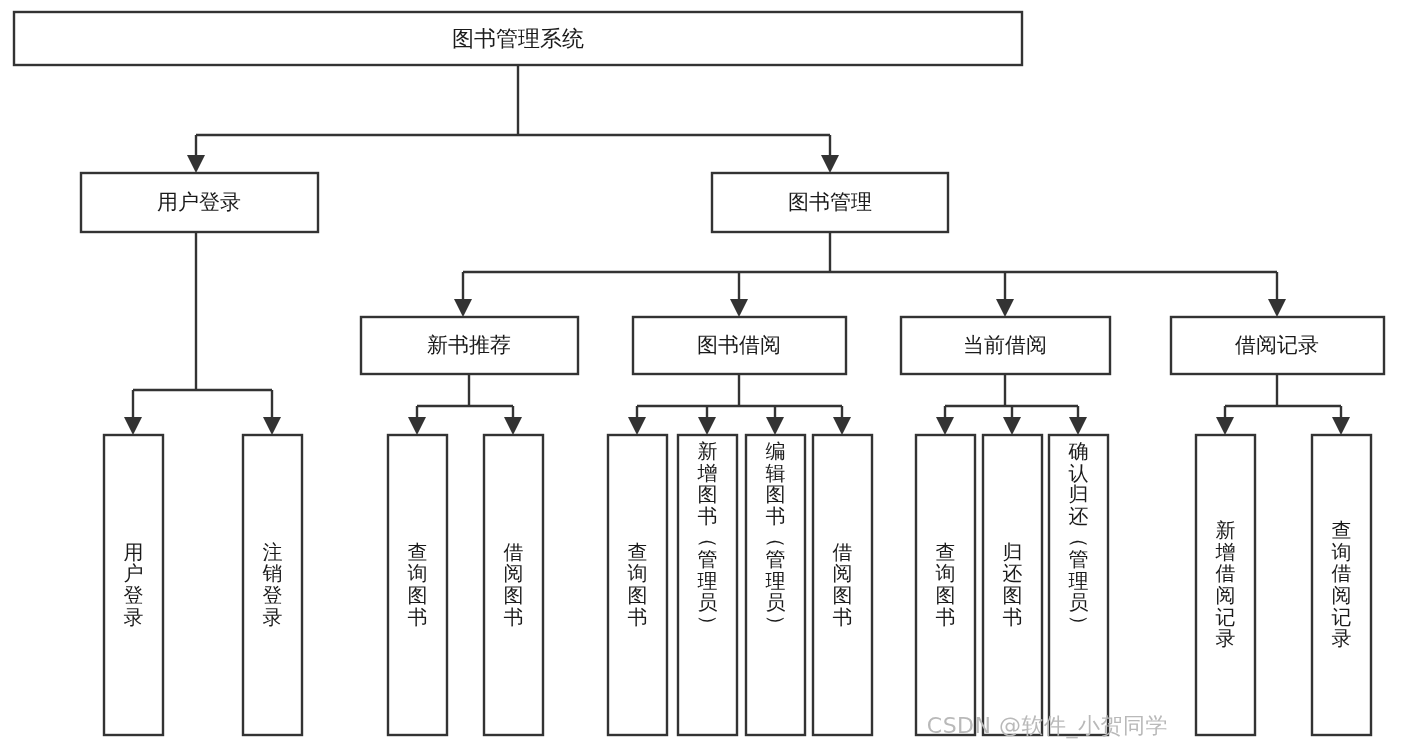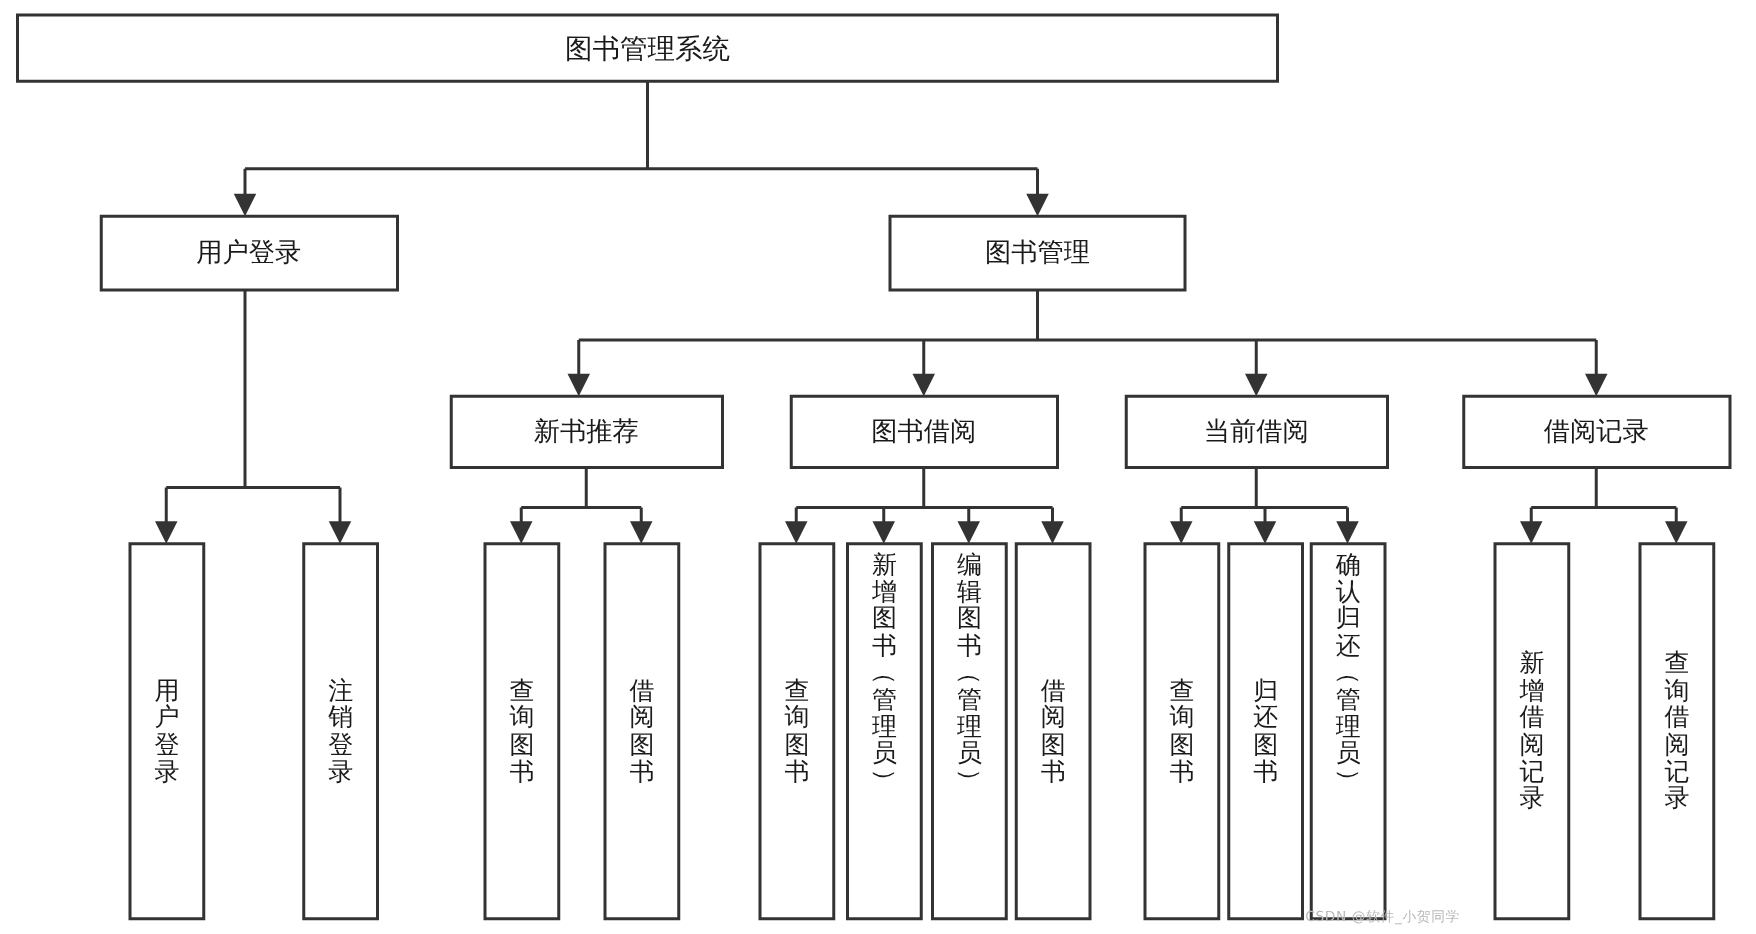--- a/index.html
+++ b/index.html
@@ -76,21 +76,21 @@
   }
   .vlabel span.paren {
     transform: rotate(90deg);
   }
   
   .watermark {
     position: absolute;
     right: 8px;
     bottom: 6px;
     font-family: "DejaVu Sans", "Liberation Sans", sans-serif;
-    font-size: 11px;
+    font-size: 22px;
     color: #b9b9b9;
     white-space: nowrap;
     letter-spacing: 0.5px;
   }
 </style>
 </head>
 <body>
 
 <div id="diagram-root">
 

